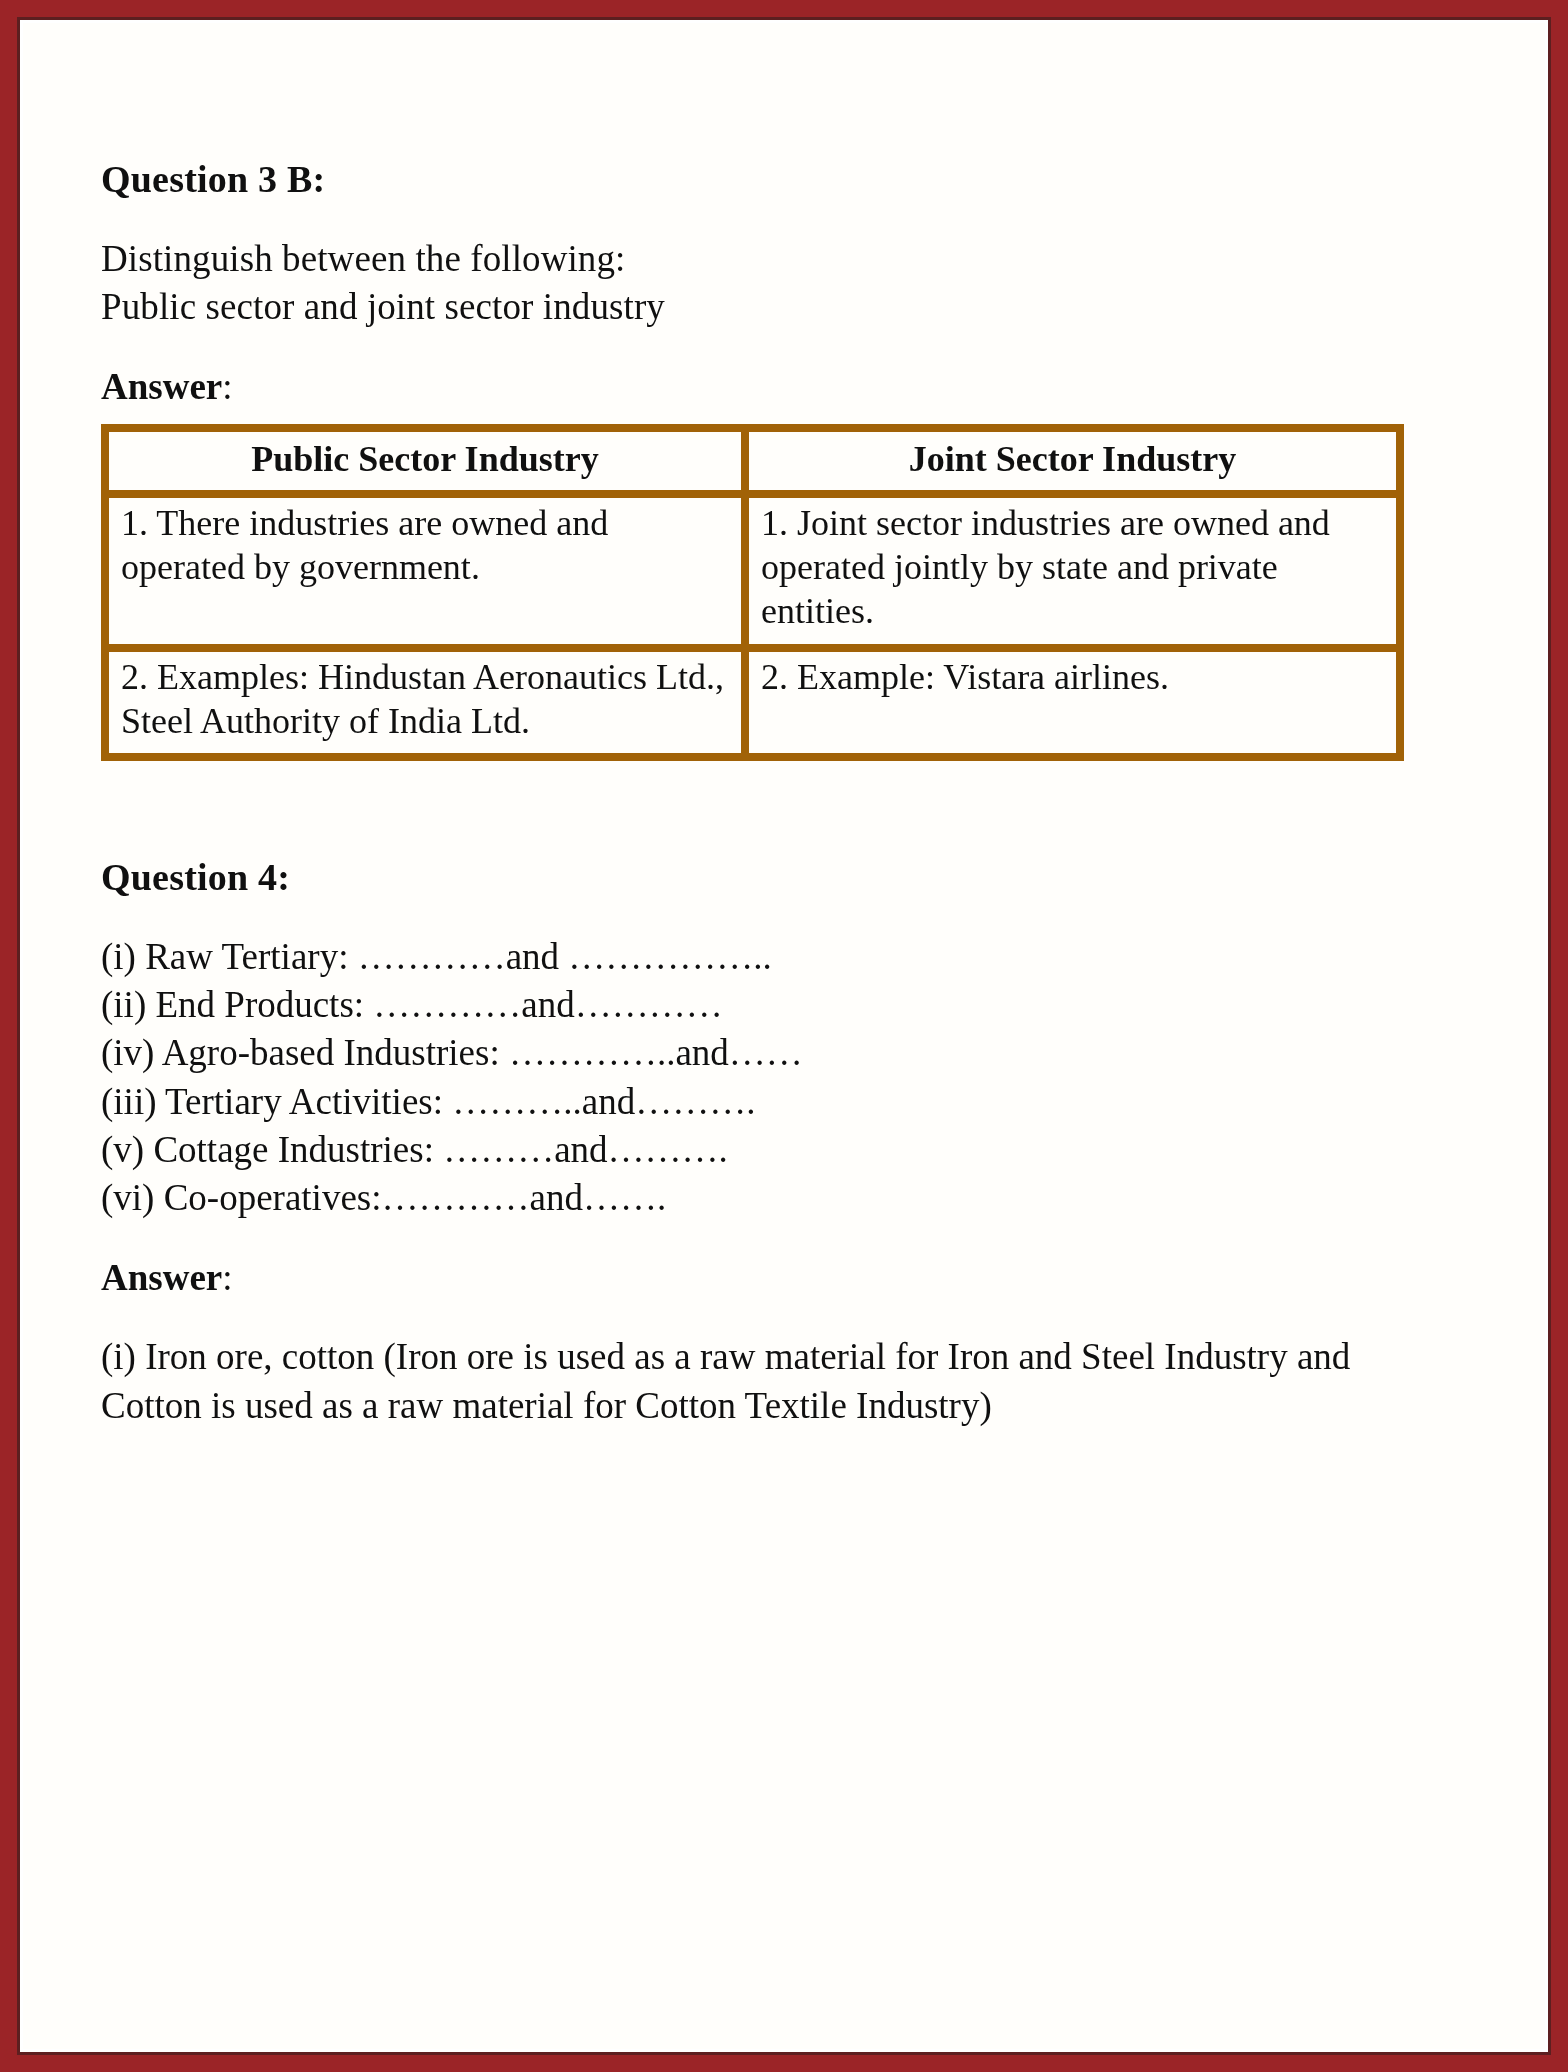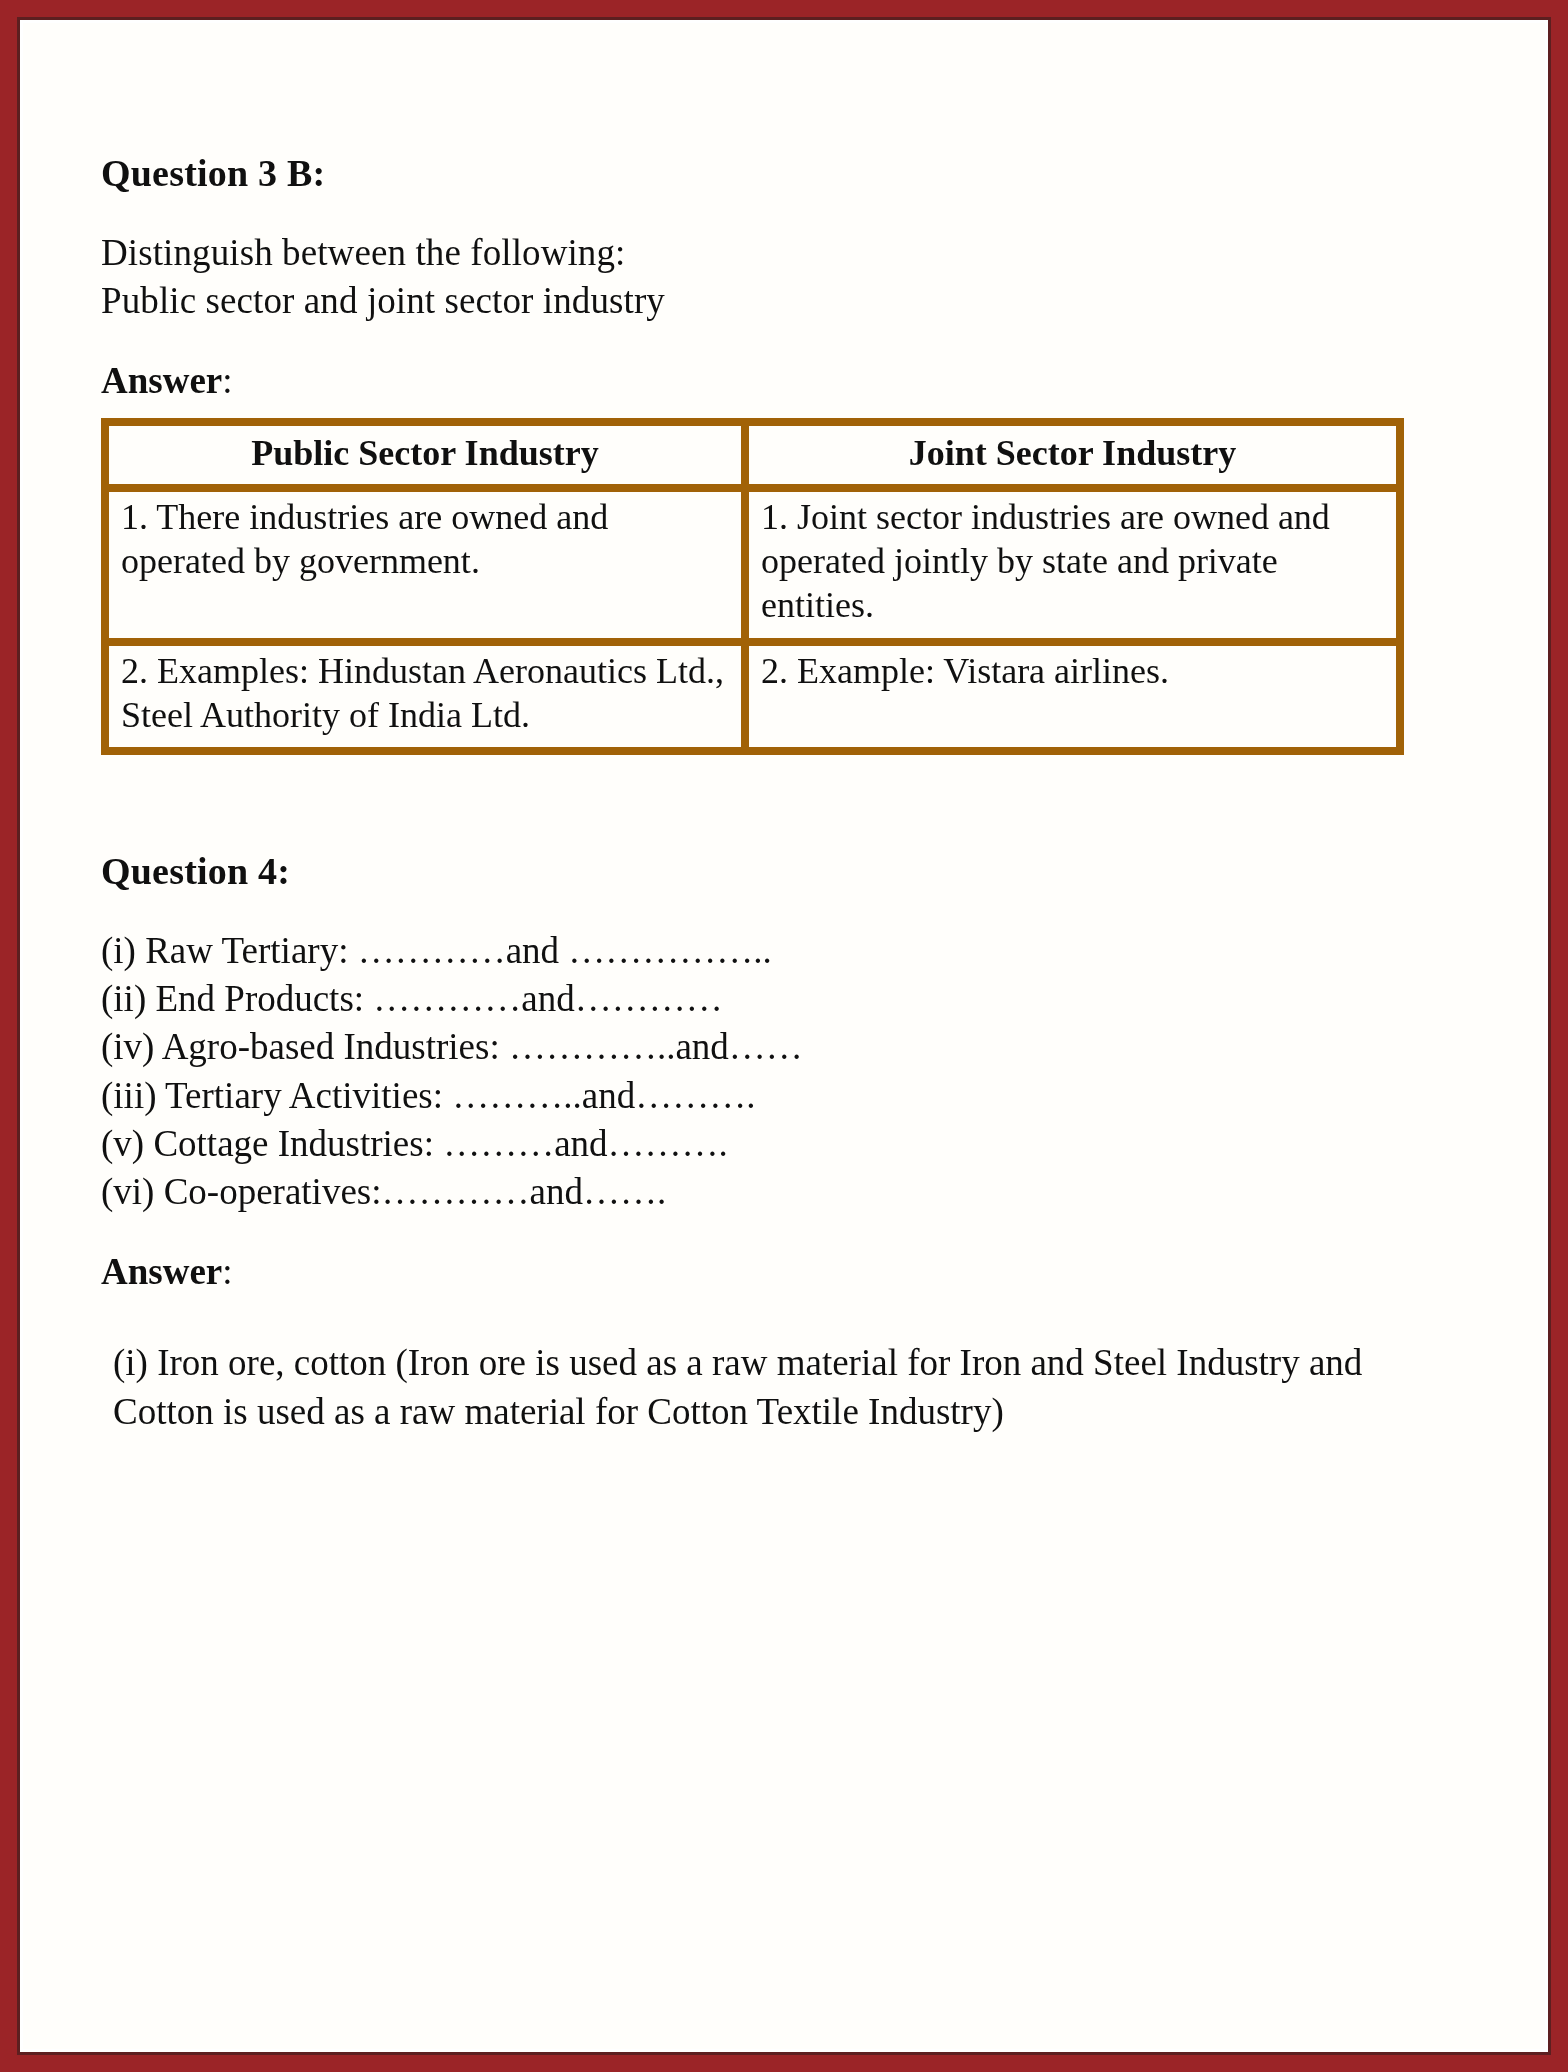--- a/index.html
+++ b/index.html
@@ -38,21 +38,21 @@
     height: 100%;
     box-sizing: border-box;
     background: #fffefb;
     position: relative;
     overflow: hidden;
   }
 
   .content {
     position: absolute;
     left: 78px;
-    top: 130px;
+    top: 136px;
     width: 1340px;
     color: #101010;
   }
 
   h2.qheading {
     font-weight: bold;
     font-size: 38px;
     line-height: 1.1;
     margin: 0 0 34px 0;
     letter-spacing: 0.2px;
@@ -108,21 +108,21 @@
   }
   ul.fill-list li {
     font-size: 37px;
     line-height: 1.30;
     white-space: nowrap;
   }
 
   p.final-answer {
     font-size: 37px;
     line-height: 1.32;
-    margin: 12px;
+    margin: 0;
     width: 1260px;
   }
 </style>
 </head>
 <body>
 
 <div class="page-frame">
   <div class="page-rule">
     <div class="page-sheet">
 

